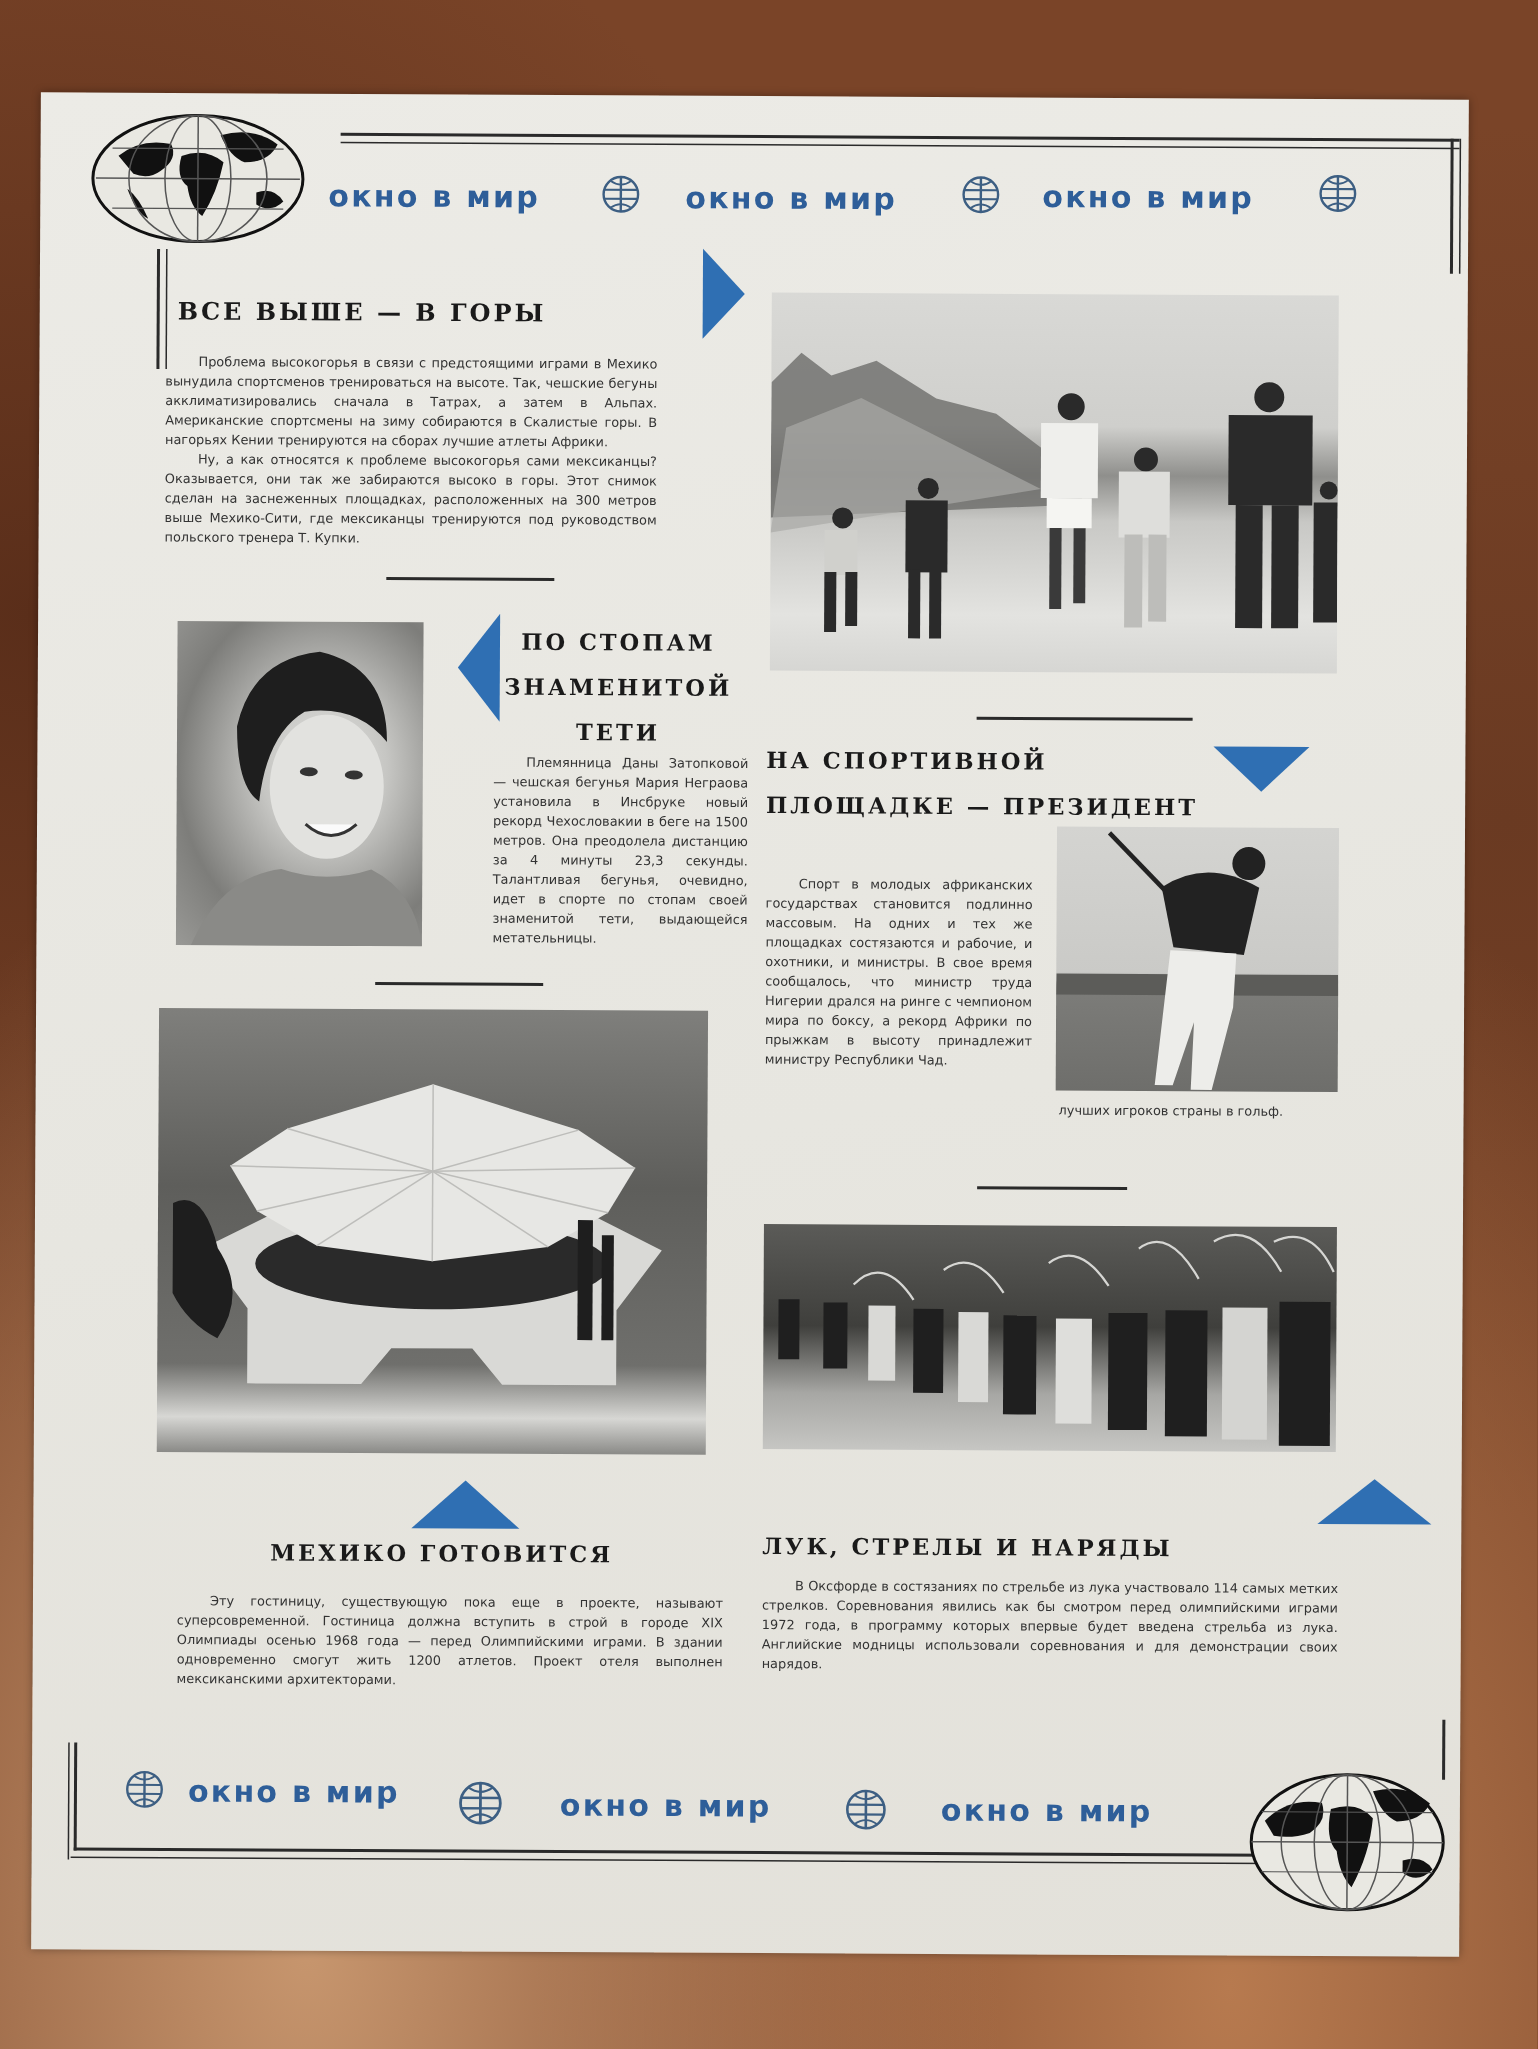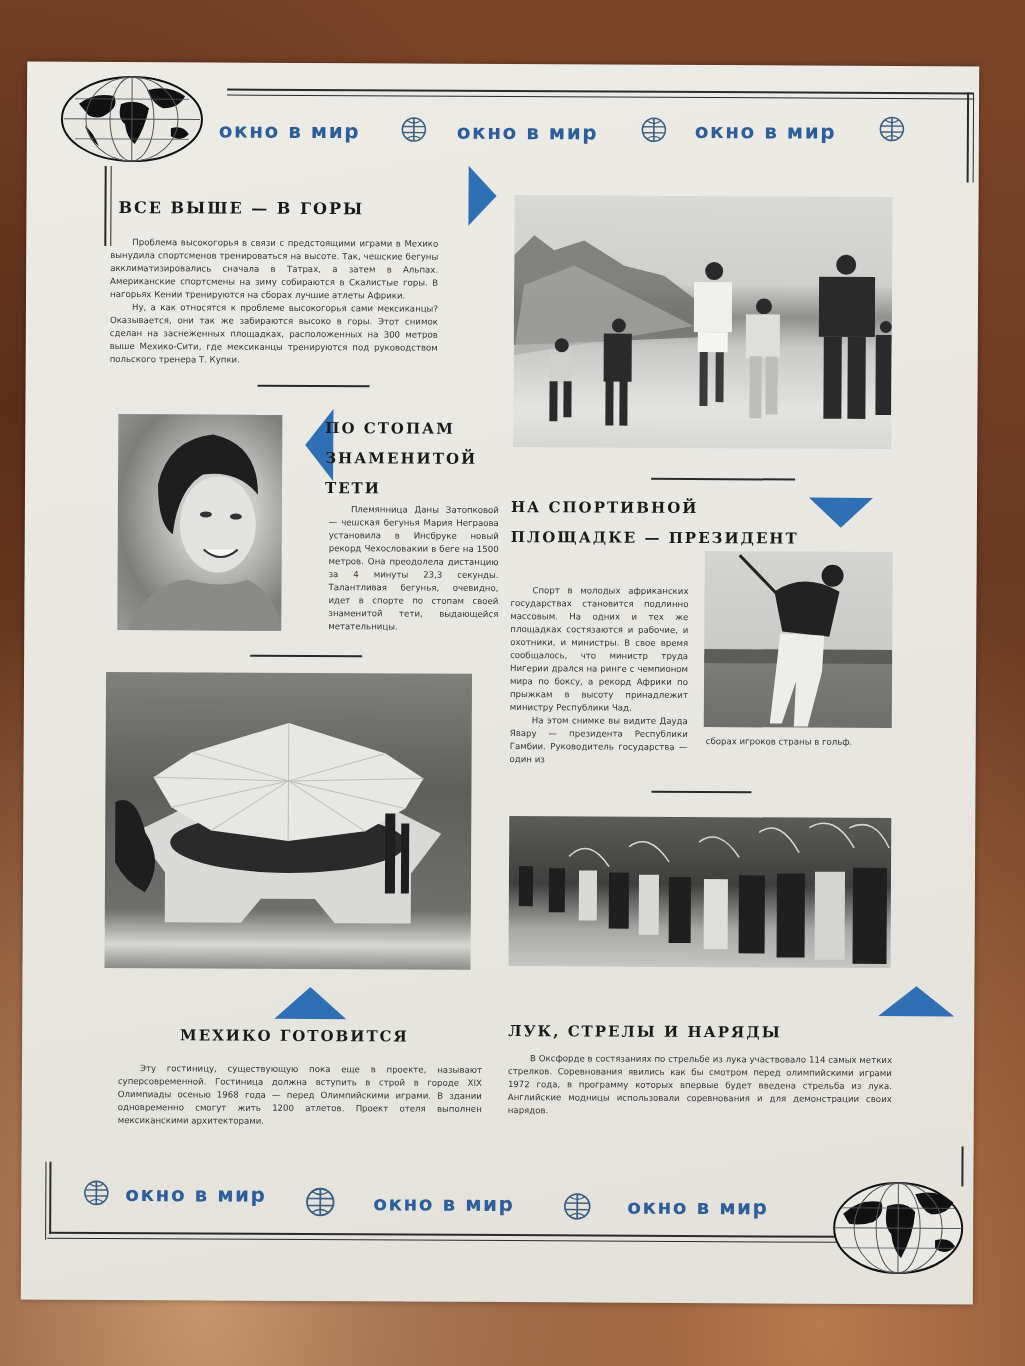--- a/index.html
+++ b/index.html
@@ -127,50 +127,49 @@
     <svg width="164" height="216" viewBox="0 0 164 216">
       <path d="M40 70 Q50 25 95 20 Q140 30 140 80 Q120 55 85 60 Q60 75 55 120 Q40 110 40 70 Z" fill="#1e1e1e"></path>
       <ellipse cx="100" cy="110" rx="38" ry="48" fill="#e2e2df"></ellipse>
       <ellipse cx="88" cy="100" rx="6" ry="3" fill="#333"></ellipse>
       <ellipse cx="118" cy="102" rx="6" ry="3" fill="#333"></ellipse>
       <path d="M86 135 Q103 150 120 135" fill="#fafafa" stroke="#333" stroke-width="2"></path>
       <path d="M10 216 Q30 170 70 165 Q100 175 130 165 Q160 180 164 216 Z" fill="#8a8a87"></path>
     </svg>
   </div>
   <div class="tri" style="left:280px;top:346px;border-top:36px solid transparent;border-bottom:36px solid transparent;border-right:28px solid #2f6fb3;"></div>
-  <div class="headline" style="left:300px;top:350px;width:174px;text-align:left;font-size:15px;line-height:30px;">
+  <div class="headline" style="left:300px;top:350px;width:174px;text-align:center;font-size:15px;line-height:30px;">
     <div>ПО СТОПАМ</div>
     <div>ЗНАМЕНИТОЙ</div>
     <div>ТЕТИ</div>
   </div>
   <div class="body-text" style="left:304px;top:440px;width:170px;">
     <p>Племянница Даны Затопковой — чешская бегунья Мария Неграова установила в Инсбруке новый рекорд Чехословакии в беге на 1500 метров. Она преодолела дистанцию за 4 минуты 23,3 секунды. Талантливая бегунья, очевидно, идет в спорте по стопам своей знаменитой тети, выдающейся метательницы.</p>
   </div>
   <div class="rule" style="left:226px;top:592px;width:112px;height:2px;"></div>
 
   <div class="tri" style="left:784px;top:432px;border-left:32px solid transparent;border-right:32px solid transparent;border-top:30px solid #2f6fb3;"></div>
   <div class="headline" style="left:486px;top:428px;font-size:15px;line-height:30px;">
     <div>НА СПОРТИВНОЙ</div>
     <div>ПЛОЩАДКЕ — ПРЕЗИДЕНТ</div>
   </div>
   <div class="body-text" style="left:486px;top:508px;width:178px;margin-top:12px;">
     <p>Спорт в молодых африканских государствах становится подлинно массовым. На одних и тех же площадках состязаются и рабочие, и охотники, и министры. В свое время сообщалось, что министр труда Нигерии дрался на ринге с чемпионом мира по боксу, а рекорд Африки по прыжкам в высоту принадлежит министру Республики Чад.</p>
-    <p>На этом снимке вы видите Дауда Явару — президента Республики Гамбии. Руководитель государства — один из</p>
   </div>
   <div class="photo" style="left:680px;top:486px;width:188px;height:176px;background:linear-gradient(180deg,#d4d4d1 0%,#cacac7 55%,#7c7c79 62%,#6e6e6b 100%);">
     <svg width="188" height="176" viewBox="0 0 188 176">
       <rect x="0" y="98" width="188" height="14" fill="#5c5c59"></rect>
       <line x1="35" y1="4" x2="72" y2="42" stroke="#222" stroke-width="3"></line>
       <circle cx="128" cy="24" r="11" fill="#222"></circle>
       <path d="M70 40 Q100 20 135 40 L125 85 L78 80 Z" fill="#222"></path>
       <path d="M76 82 L120 84 L118 120 L104 175 L90 175 L92 130 L78 172 L66 172 Z" fill="#ededea"></path>
     </svg>
   </div>
   <div class="body-text" style="left:682px;top:670px;width:186px;">
-    <p style="text-indent:0;">сборах игроков страны в гольф.</p>
+    <p style="text-indent:0;">лучших игроков страны в гольф.</p>
   </div>
   <div class="rule" style="left:628px;top:726px;width:100px;height:2px;"></div>
 
   <div class="photo" style="left:82px;top:610px;width:366px;height:296px;background:linear-gradient(180deg,#7f7f7c 0%,#5e5e5b 40%,#6f6f6c 80%,#d7d7d4 92%,#8a8a87 100%);">
     <svg width="366" height="296" viewBox="0 0 366 296">
       <path d="M60 250 L60 200 L30 160 L90 130 L276 130 L336 160 L306 200 L306 250 L230 250 L210 226 L156 226 L136 250 Z" fill="#d9d9d6"></path>
       <ellipse cx="183" cy="170" rx="118" ry="30" fill="#2a2a2a"></ellipse>
       <polygon points="183,50 280,80 318,105 300,135 260,158 183,168 106,158 66,135 48,105 86,80" fill="#e7e7e4"></polygon>
       <g stroke="#bdbdba" stroke-width="1">
         <line x1="183" y1="108" x2="86" y2="80"></line>

